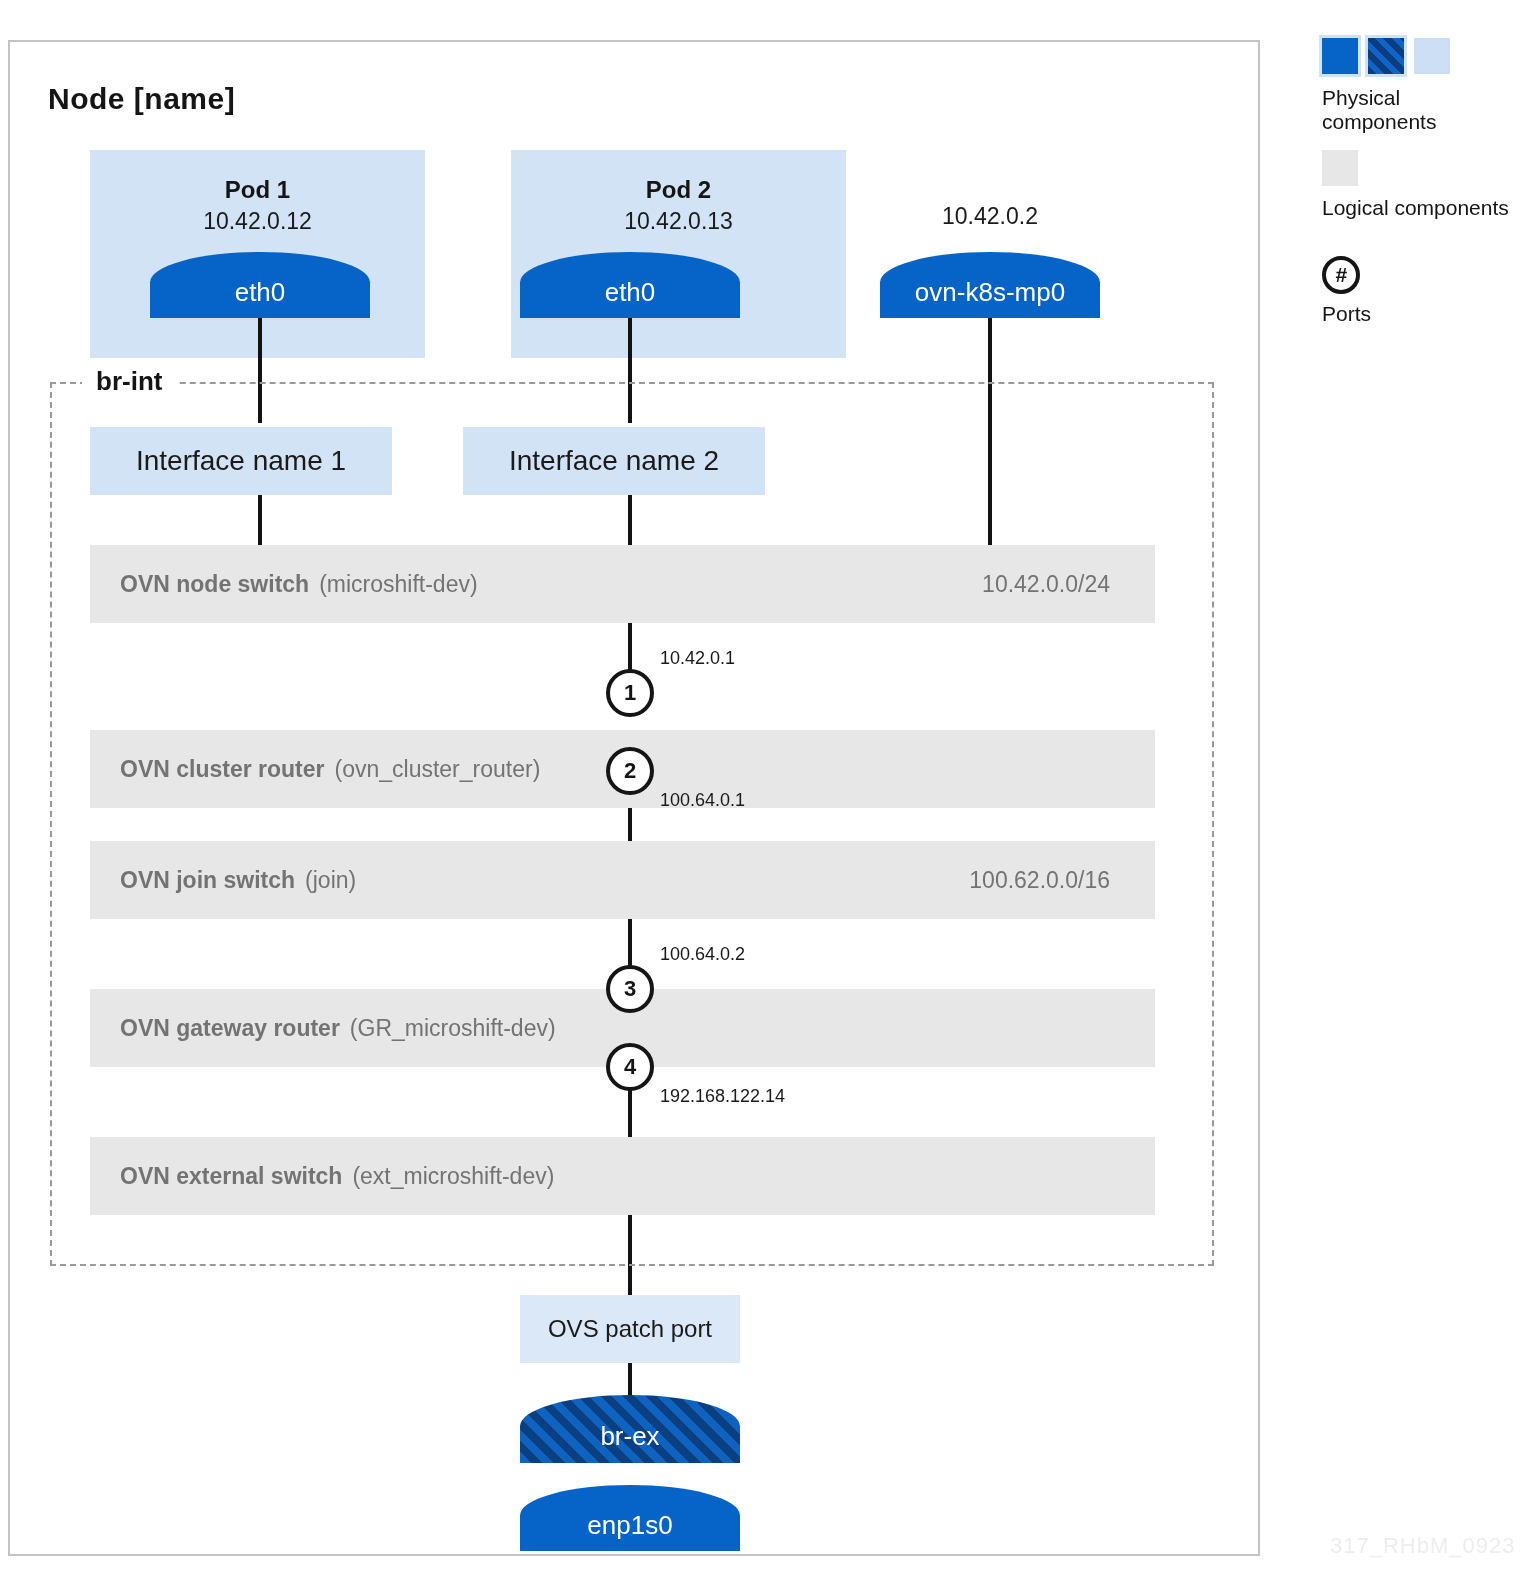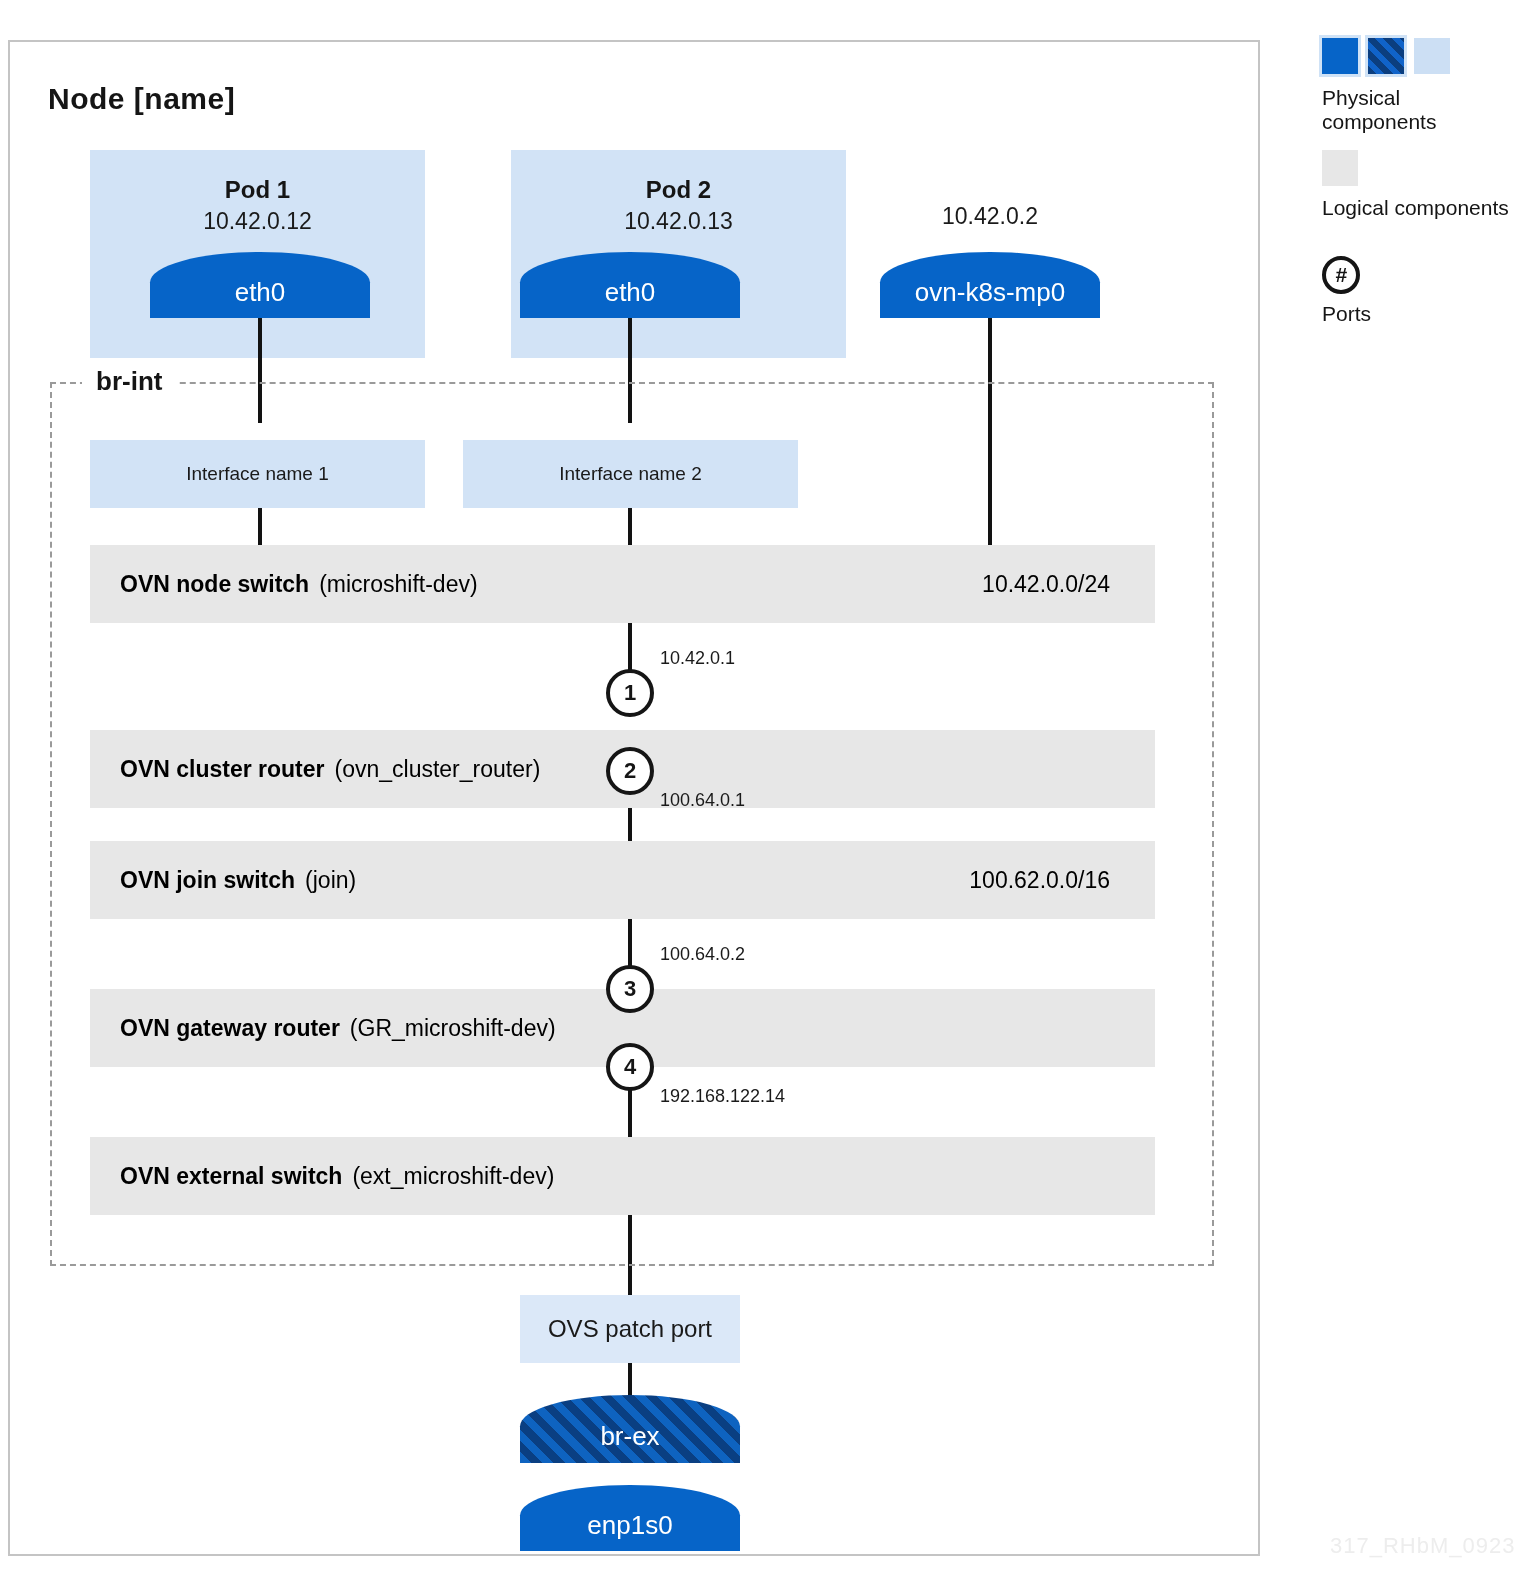--- a/index.html
+++ b/index.html
@@ -20,23 +20,23 @@
         display:flex;align-items:center;justify-content:center;padding-top:14px;box-sizing:border-box;
         color:#fff;font-size:26px;}
   .dome.hatched{background:repeating-linear-gradient(45deg,#0e63c0 0 8px,#0a3f82 8px 16px);}
   .iplabel{font-size:23px;color:#1a1a1a;text-align:center;}
   
   .vline{width:4px;background:#121212;}
   
   .brint{left:50px;top:382px;width:1160px;height:880px;border:2px dashed #9a9a9a;}
   .brint-label{left:30px;top:-18px;background:#ffffff;padding:0 14px;font-size:26px;font-weight:700;}
   
-  .iface{width:335px;height:68px;top:440px;background:#d2e3f6;display:flex;align-items:center;justify-content:center;font-size:19px;color:#1a1a1a;}
+  .iface{width:302px;height:68px;top:427px;background:#d2e3f6;display:flex;align-items:center;justify-content:center;font-size:28px;color:#1a1a1a;}
   
-  .bar{left:90px;width:1065px;height:78px;background:#e7e7e7;display:flex;align-items:center;box-sizing:border-box;padding:0 45px 0 30px;font-size:23px;color:#000000;}
+  .bar{left:90px;width:1065px;height:78px;background:#e7e7e7;display:flex;align-items:center;box-sizing:border-box;padding:0 45px 0 30px;font-size:23px;color:#737373;}
   .bar .bname{font-weight:700;}
   .bar .bdetail{margin-left:10px;}
   .bar .bcidr{margin-left:auto;}
   
   .pcircle{width:40px;height:40px;border:4px solid #151515;border-radius:50%;background:#fff;
            display:flex;align-items:center;justify-content:center;font-size:22px;font-weight:700;left:606px;}
   .portip{left:660px;font-size:18px;color:#1a1a1a;}
   
   .patch{left:520px;top:1295px;width:220px;height:68px;background:#dbe8f8;display:flex;align-items:center;justify-content:center;font-size:24px;color:#1a1a1a;}
   

